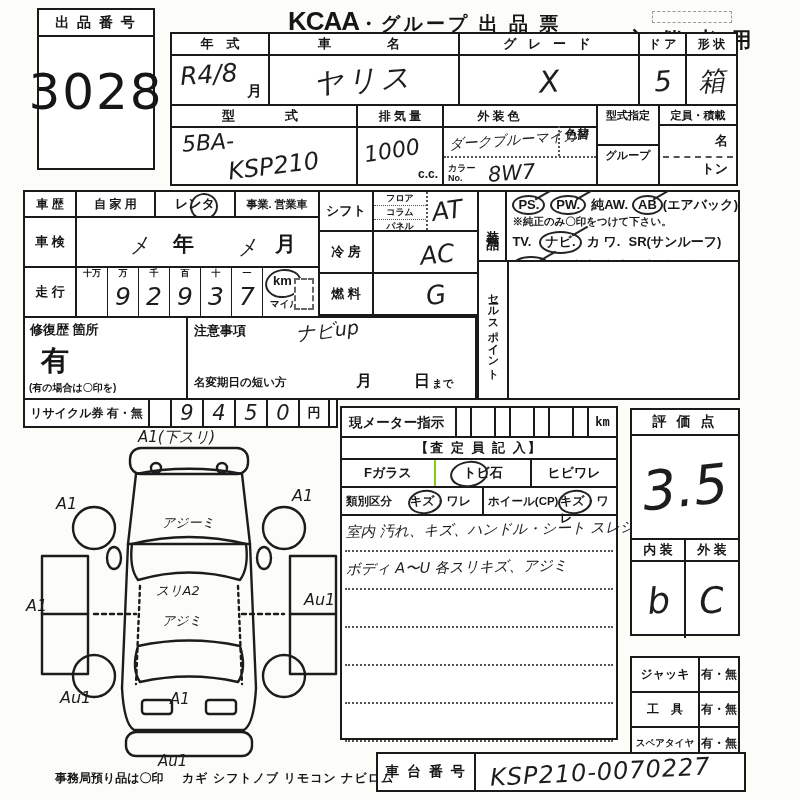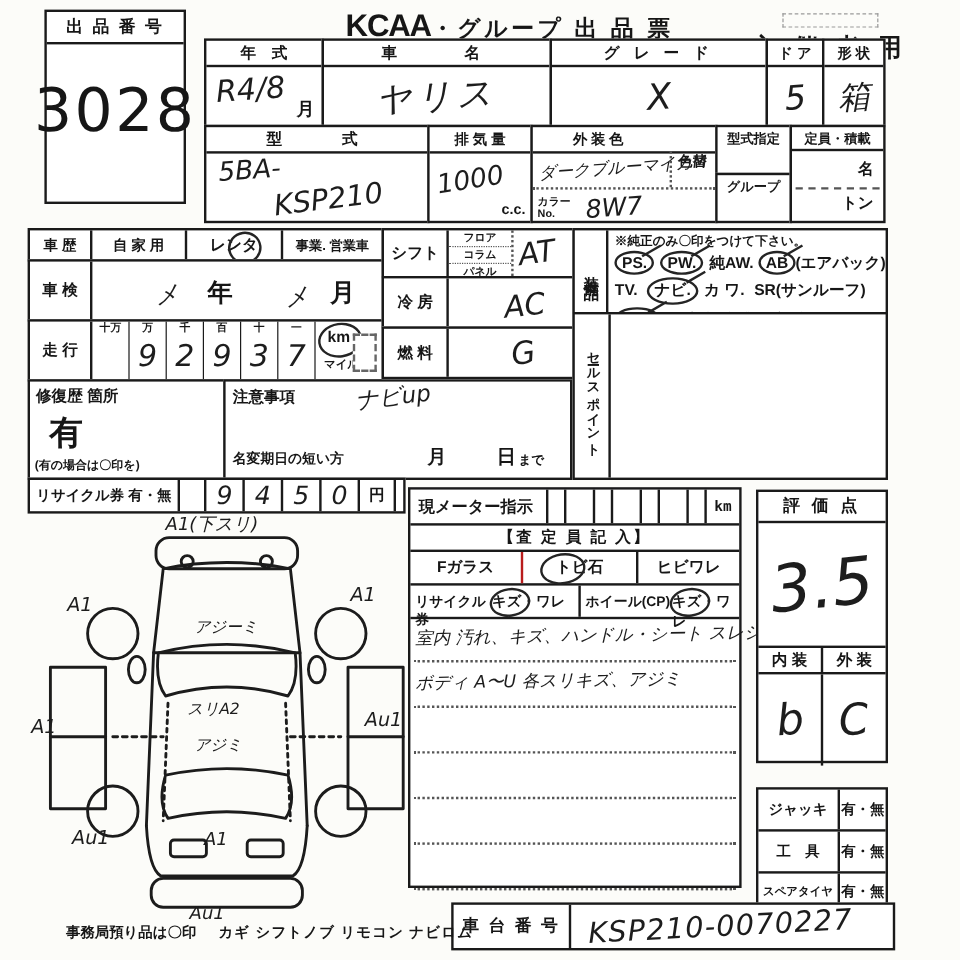--- a/index.html
+++ b/index.html
@@ -207,24 +207,24 @@
   <div style="flex:1;position:relative;">
       <span class="hw abs" style="left:52px;top:6px;font-size:26px;transform:rotate(-8deg);">G</span>
     </div>
 </div>
 
 <div class="abs box" style="left:477px;top:190px;width:263px;height:72px;display:flex;">
   <div class="ctr" style="width:28px;border-right:2px solid #1a1a1a;">
       <span class="vert" style="font-size:13px;letter-spacing:4px;">装備品</span>
     </div>
   <div style="flex:1;padding:2px 0 0 5px;white-space:nowrap;">
-    <div class="b" style="font-size:10.5px;">※純正のみ〇印をつけて下さい。</div>
     <div class="b" style="font-size:13px;margin-top:1px;">
       <span class="circ tick"><span>PS.</span></span><span class="circ tick"><span>PW.</span></span><span style="margin-right:4px;">純AW.</span><span class="circ tick" style="margin-right:0;"><span>AB</span></span><span>(エアバック)</span>
     </div>
+    <div class="b" style="font-size:10.5px;">※純正のみ〇印をつけて下さい。</div>
     <div class="b" style="font-size:13px;margin-top:2px;">
       <span style="margin-right:8px;">TV.</span><span class="circ tick"><span>ナビ.</span></span><span style="margin-right:8px;">カ ワ.</span><span>SR(サンルーフ)</span>
     </div>
     <div style="font-size:11px;margin-top:2px;">
       <span class="circ tick b" style="font-size:12px;"><span>ABS</span></span><span class="b" style="margin:0 4px;">・</span><span class="b">新車保証書←(注) 後日送りのみ</span>
     </div>
   </div>
 </div>
 
 <div class="abs box" style="left:477px;top:260px;width:263px;height:140px;display:flex;">
@@ -285,29 +285,29 @@
     <div style="width:22px;border-left:2px solid #1a1a1a;"></div>
     <div style="width:13px;border-left:2px solid #1a1a1a;"></div>
     <div style="width:22px;border-left:2px solid #1a1a1a;"></div>
     <div style="width:13px;border-left:2px solid #1a1a1a;"></div>
     <div style="width:22px;border-left:2px solid #1a1a1a;"></div>
     <div style="width:13px;border-left:2px solid #1a1a1a;"></div>
     <div class="ctr b" style="flex:1;border-left:2px solid #1a1a1a;font-size:12px;font-family:'DejaVu Sans Mono',monospace;">km</div>
   </div>
   <div class="ctr b" style="height:20px;font-size:13px;letter-spacing:2px;">【査 定 員 記 入】</div>
   <div style="display:flex;height:26px;border-top:2px solid #1a1a1a;">
-    <div class="ctr b" style="width:92px;font-size:13px;border-right:2px solid #b91c1c;">Fガラス</div>
+    <div class="ctr b" style="width:92px;font-size:13px;border-right:2px solid #84cc16;">Fガラス</div>
     <div class="ctr b" style="width:94px;font-size:13px;position:relative;">
       <span>トビ石</span>
       <span class="oval" style="left:14px;top:1px;width:34px;height:22px;"></span>
     </div>
     <div class="ctr b" style="flex:1;font-size:13px;border-left:2px solid #1a1a1a;">ヒビワレ</div>
   </div>
   <div style="display:flex;height:26px;border-top:2px solid #1a1a1a;border-bottom:2px solid #1a1a1a;">
-    <div class="b" style="width:64px;font-size:11.5px;padding:6px 0 0 4px;">リサイクル券</div>
+    <div class="b" style="width:64px;font-size:11.5px;padding:6px 0 0 4px;">類別区分</div>
     <div class="b" style="width:72px;font-size:12px;padding-top:5px;position:relative;">
       <span>キズ・ワレ</span>
       <span class="oval" style="left:-2px;top:2px;width:30px;height:20px;"></span>
     </div>
     <div class="b" style="width:72px;font-size:11.5px;padding:6px 0 0 4px;border-left:2px solid #1a1a1a;">ホイール(CP)</div>
     <div class="b" style="flex:1;font-size:12px;padding-top:5px;position:relative;">
       <span>キズ・ワレ</span>
       <span class="oval" style="left:-2px;top:2px;width:30px;height:20px;"></span>
     </div>
   </div>

